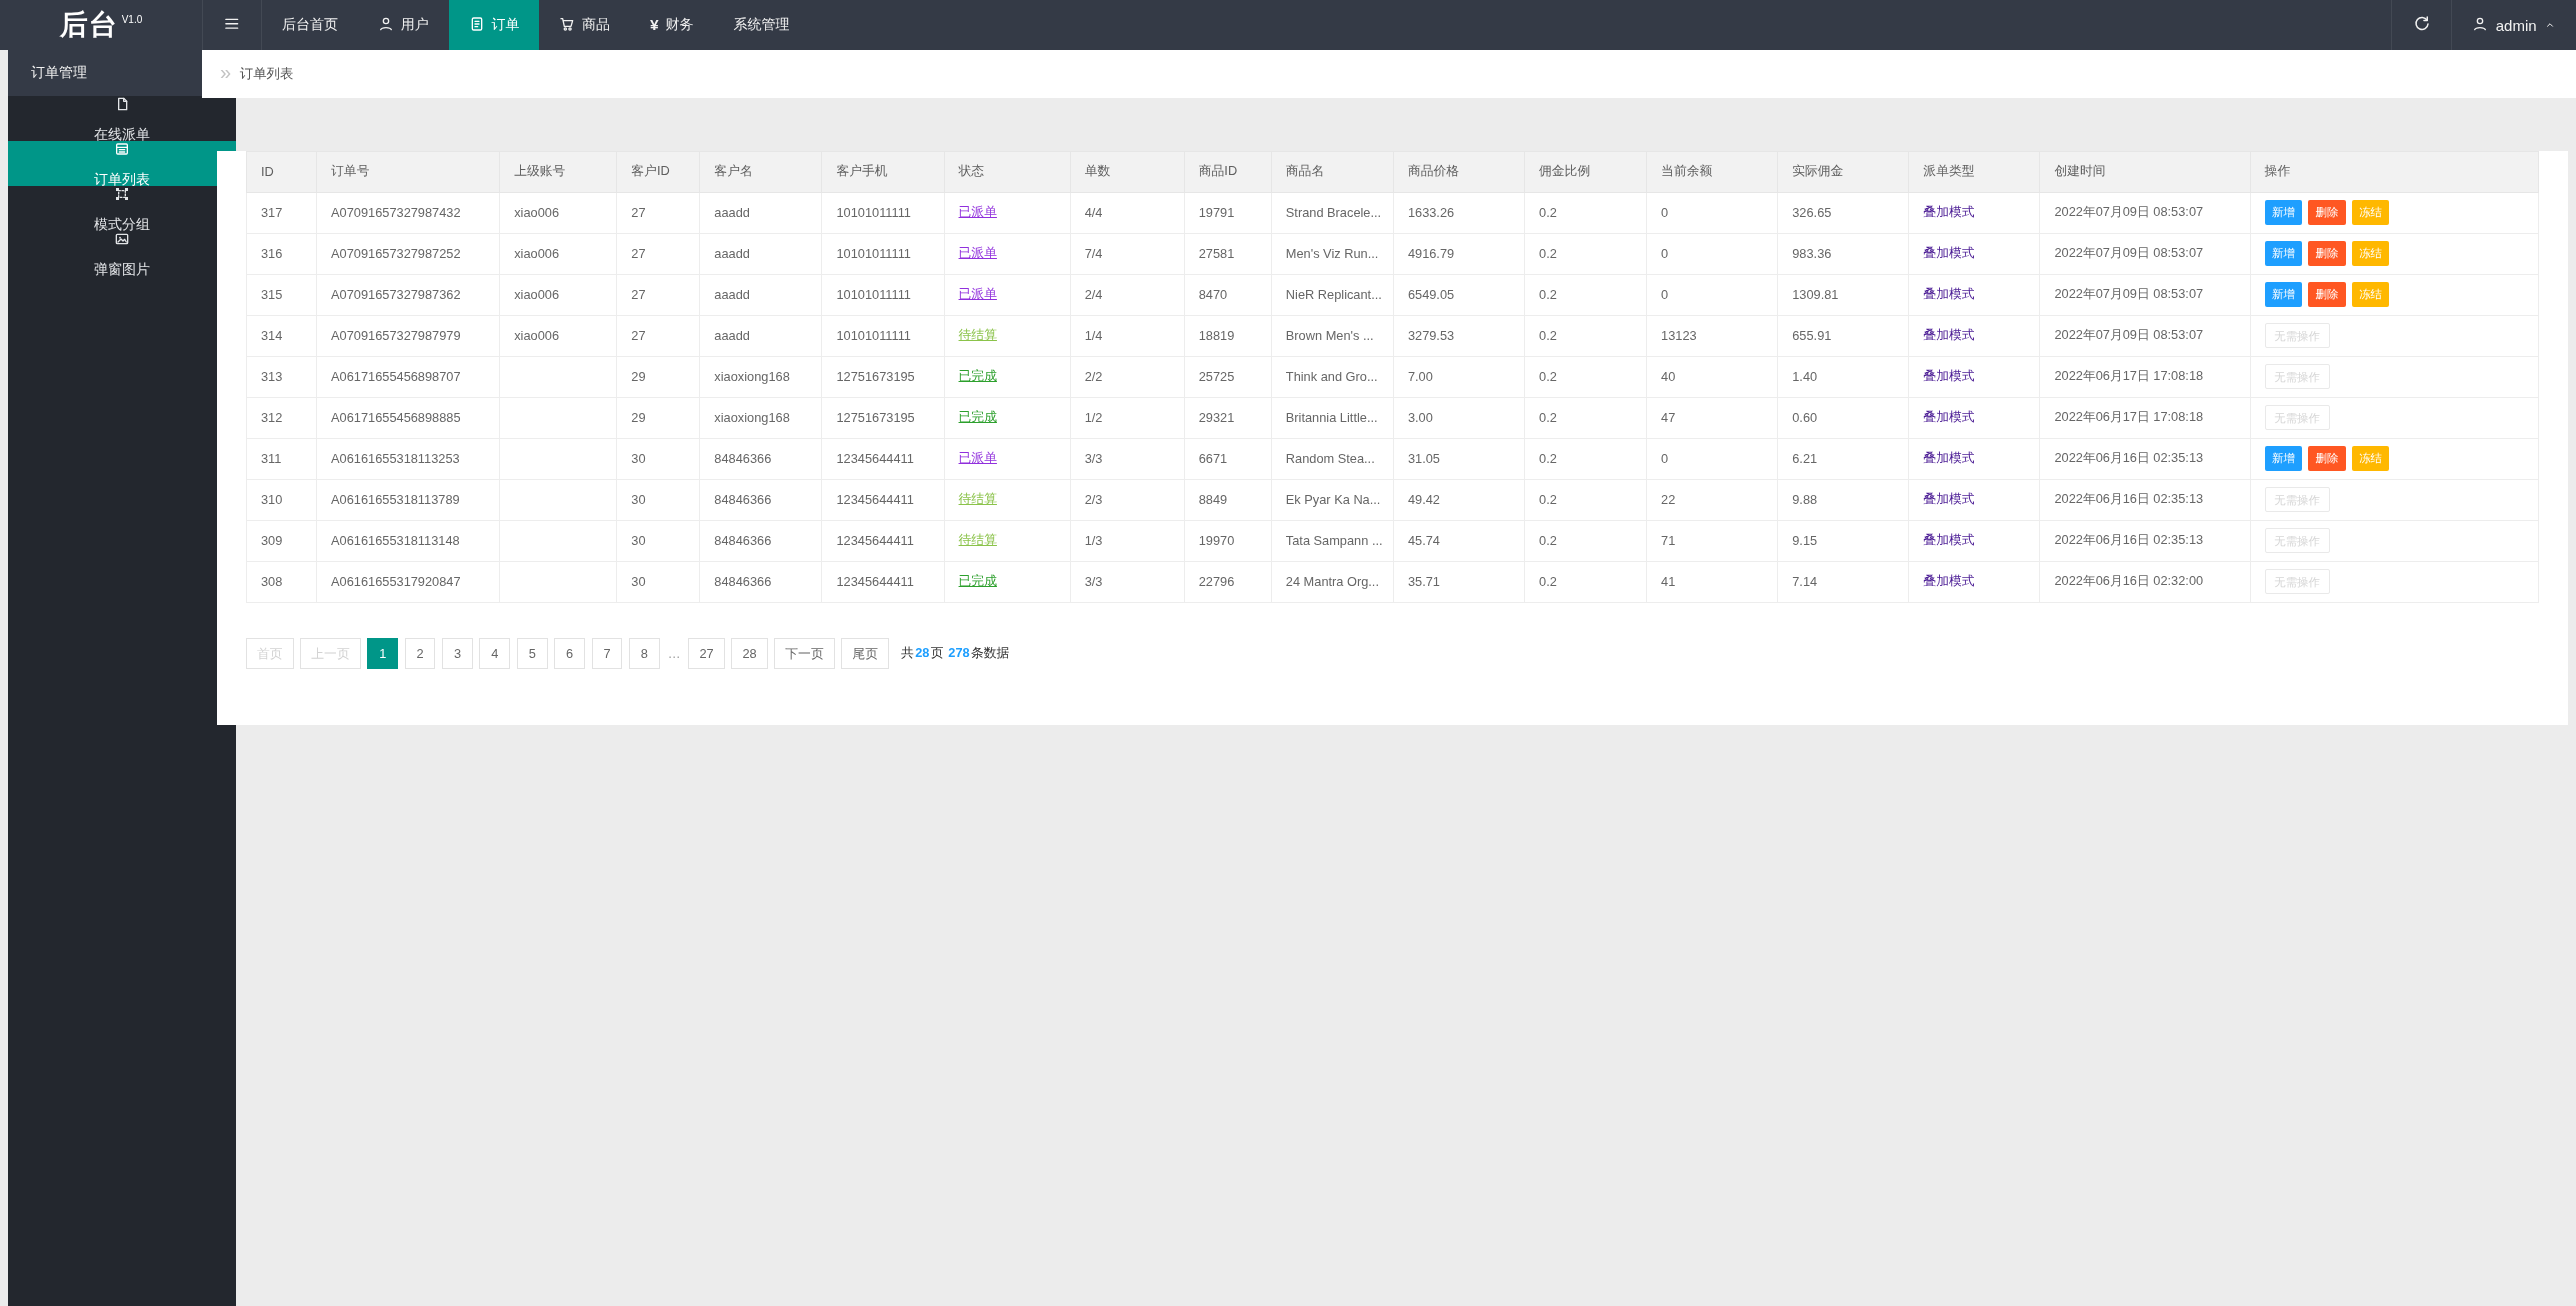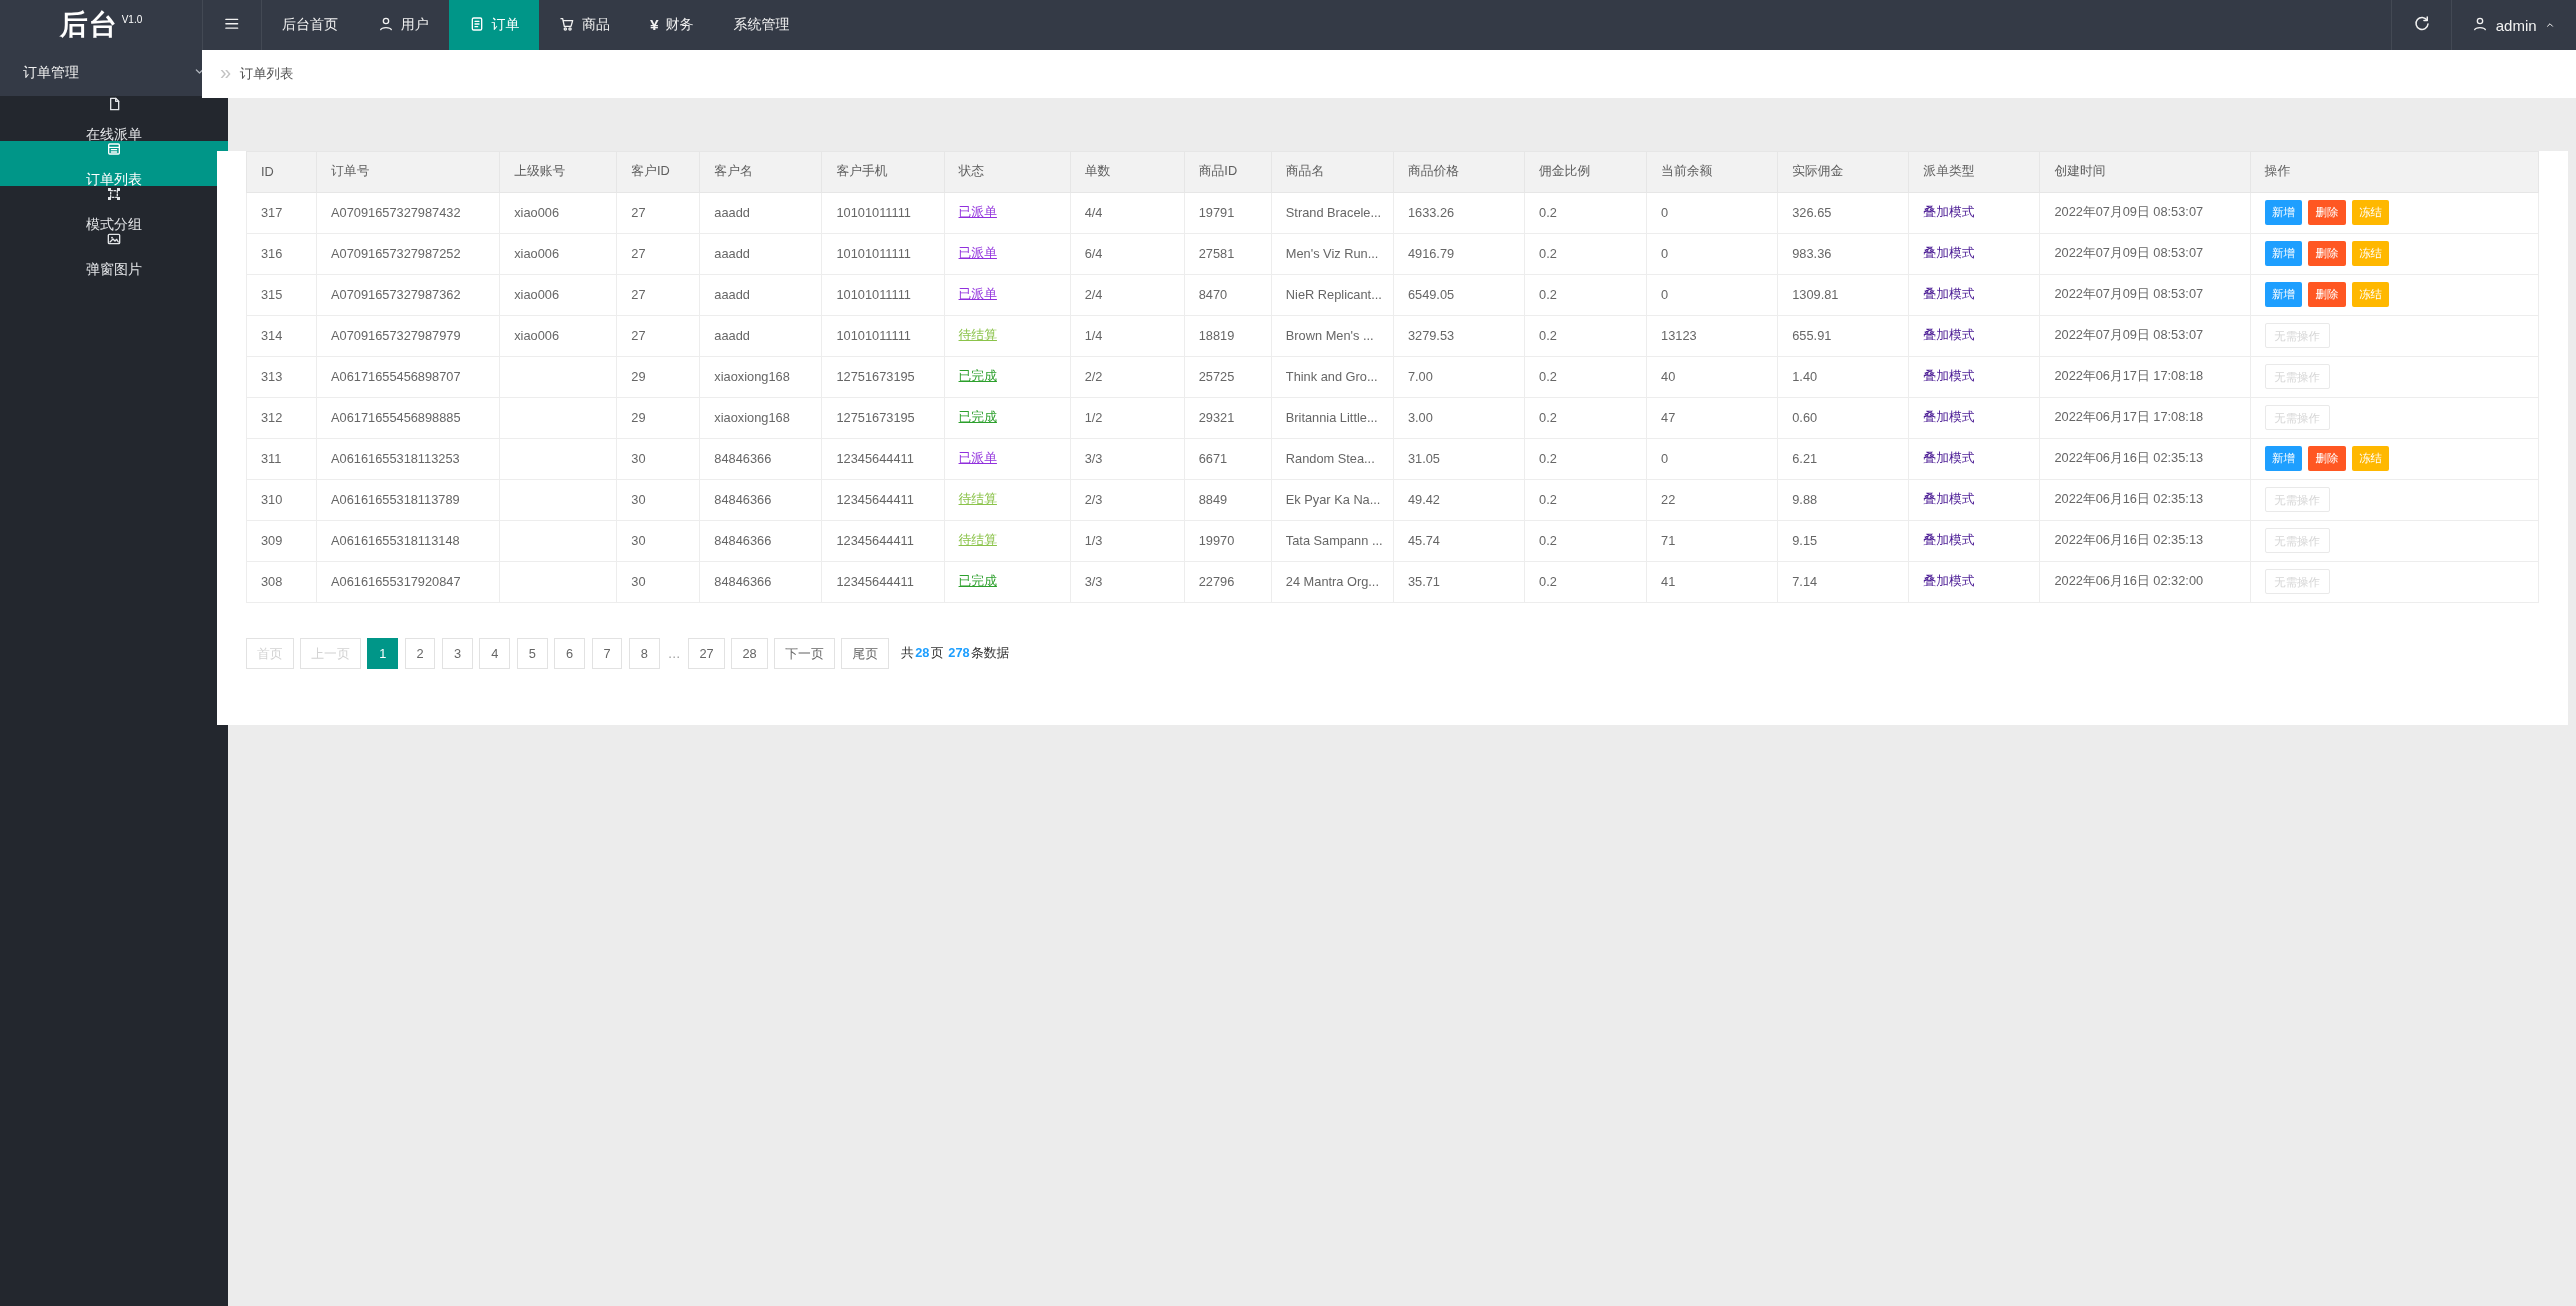--- a/index.html
+++ b/index.html
@@ -19,21 +19,21 @@
   .nav-item svg{width:16px;height:16px;}
   .yen-glyph{font-size:15.5px;font-weight:bold;line-height:1;}
   .topbar-right{margin-left:auto;display:flex;align-items:stretch;}
   .refresh-btn{width:59px;display:flex;align-items:center;justify-content:center;border-left:0.7px solid rgba(255,255,255,.08);border-right:0.7px solid rgba(255,255,255,.08);cursor:pointer;}
   .refresh-btn svg{width:18px;height:18px;}
   .user-menu{display:flex;align-items:center;gap:7.4px;padding:0 20px;font-size:15px;cursor:pointer;}
   .user-menu svg{width:16px;height:16px;}
   .user-menu .caret svg{width:12px;height:12px;}
 
   
-  .sidebar{position:absolute;top:50px;left:0;bottom:0;width:228px;background:#23272e;}
+  .sidebar{position:absolute;top:50px;left:8px;bottom:0;width:228px;background:#23272e;}
   .side-group{height:46px;background:#343a46;display:flex;align-items:center;justify-content:space-between;padding:0 21.5px 0 23px;font-size:14px;color:#f0f0f0;cursor:pointer;}
   .side-group svg{width:15px;height:15px;color:#aeb3bb;}
   .side-items{list-style:none;margin:0;padding:0;}
   .side-item{height:45px;display:flex;align-items:center;gap:11.4px;padding:0 23px;font-size:14px;color:#e3e5e8;cursor:pointer;flex-direction:column;}
   .side-item.active{background:#009688;color:#fff;}
   .side-item svg{width:16px;height:16px;}
 
   
   .main{position:absolute;top:50px;left:202px;right:0;bottom:0;}
   .breadcrumb-bar{height:48px;background:#fff;display:flex;align-items:center;padding-left:18px;gap:8.7px;font-size:13.4px;color:#555;}
@@ -259,21 +259,21 @@
                 <td><button class="op-btn op-add">新增</button><button class="op-btn op-delete">删除</button><button class="op-btn op-freeze">冻结</button></td>
               </tr>
               <tr>
                 <td>316</td>
                 <td>A07091657327987252</td>
                 <td>xiao006</td>
                 <td>27</td>
                 <td>aaadd</td>
                 <td>10101011111</td>
                 <td><span class="st st-dispatched">已派单</span></td>
-                <td>6/4</td>
+                <td>7/4</td>
                 <td>27581</td>
                 <td>Men's Viz Run...</td>
                 <td>4916.79</td>
                 <td>0.2</td>
                 <td>0</td>
                 <td>983.36</td>
                 <td><a class="dispatch-link">叠加模式</a></td>
                 <td>2022年07月09日 08:53:07</td>
                 <td><button class="op-btn op-add">新增</button><button class="op-btn op-delete">删除</button><button class="op-btn op-freeze">冻结</button></td>
               </tr>

